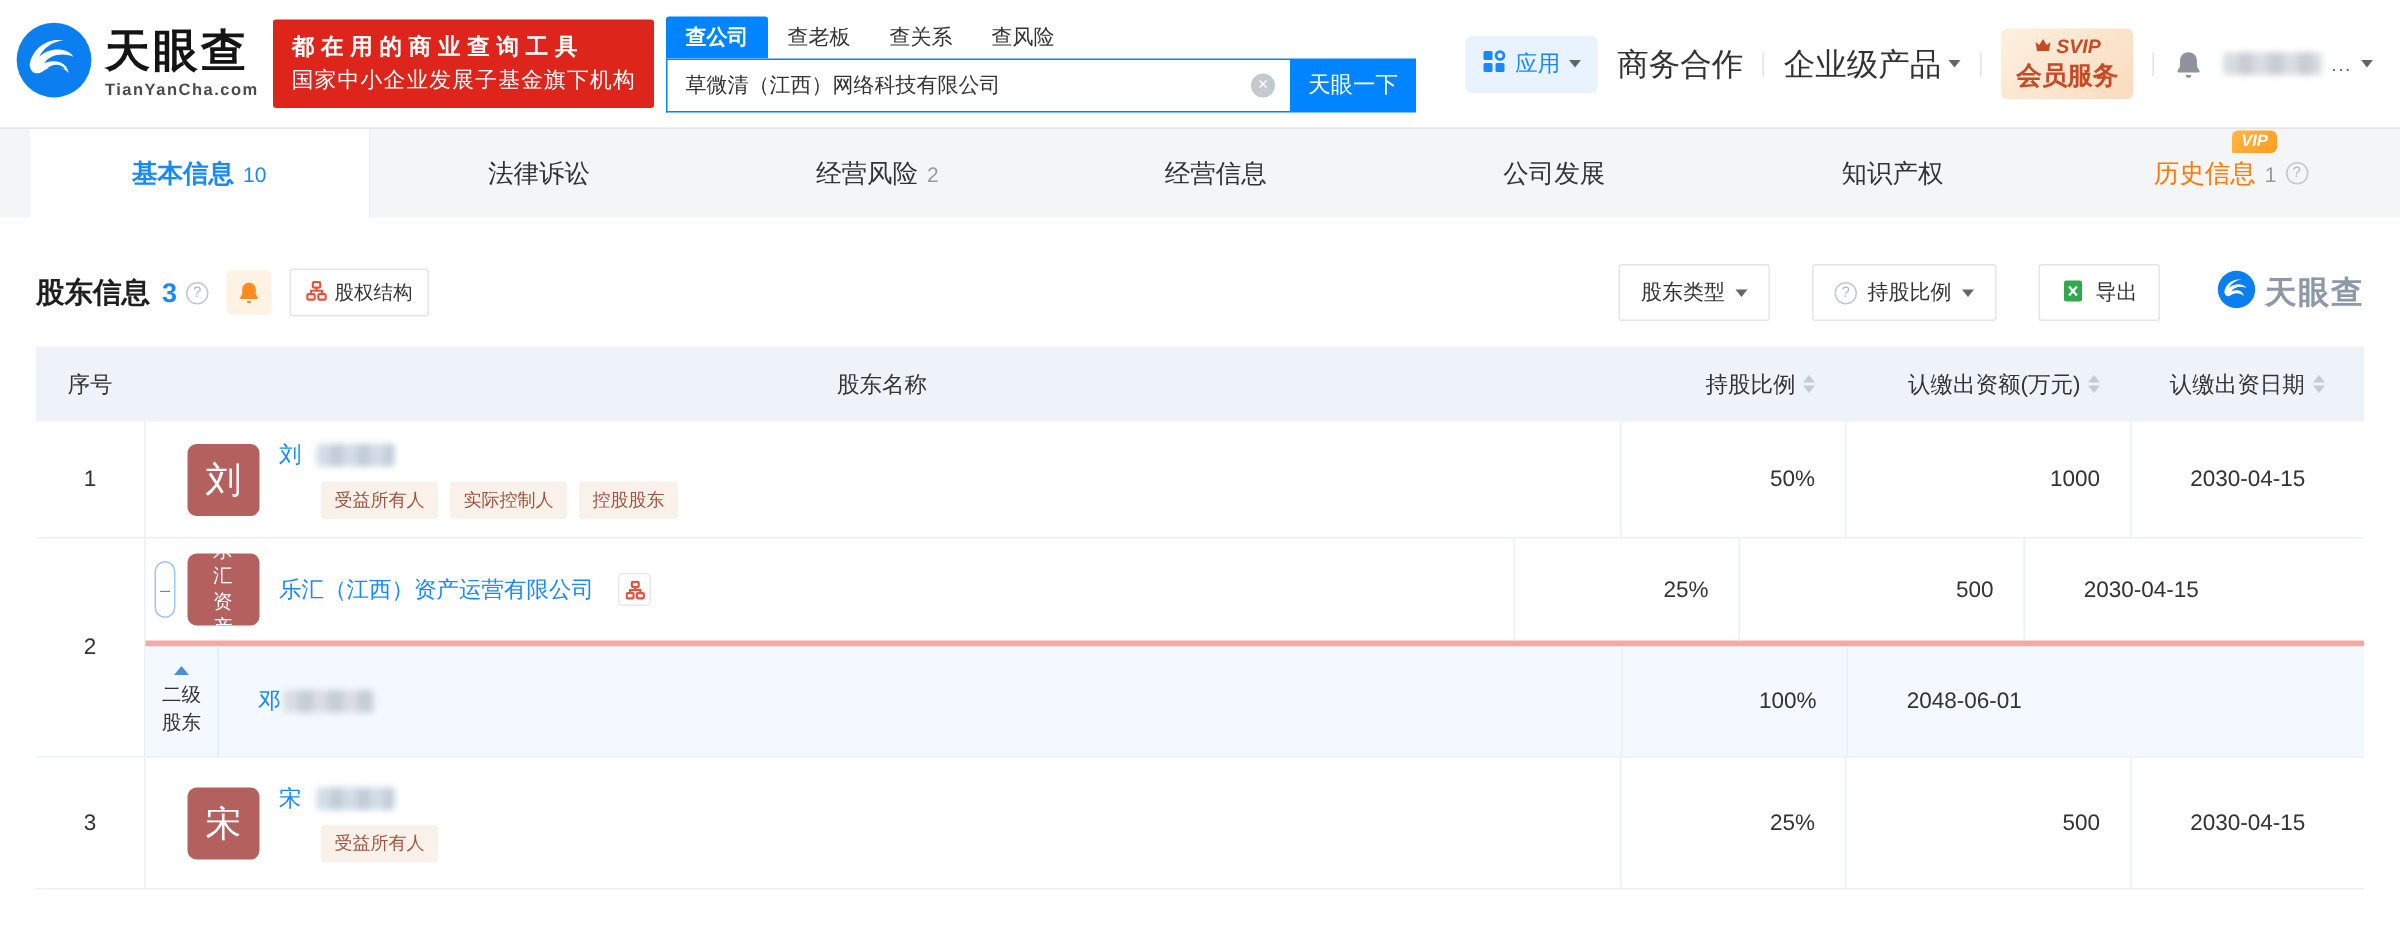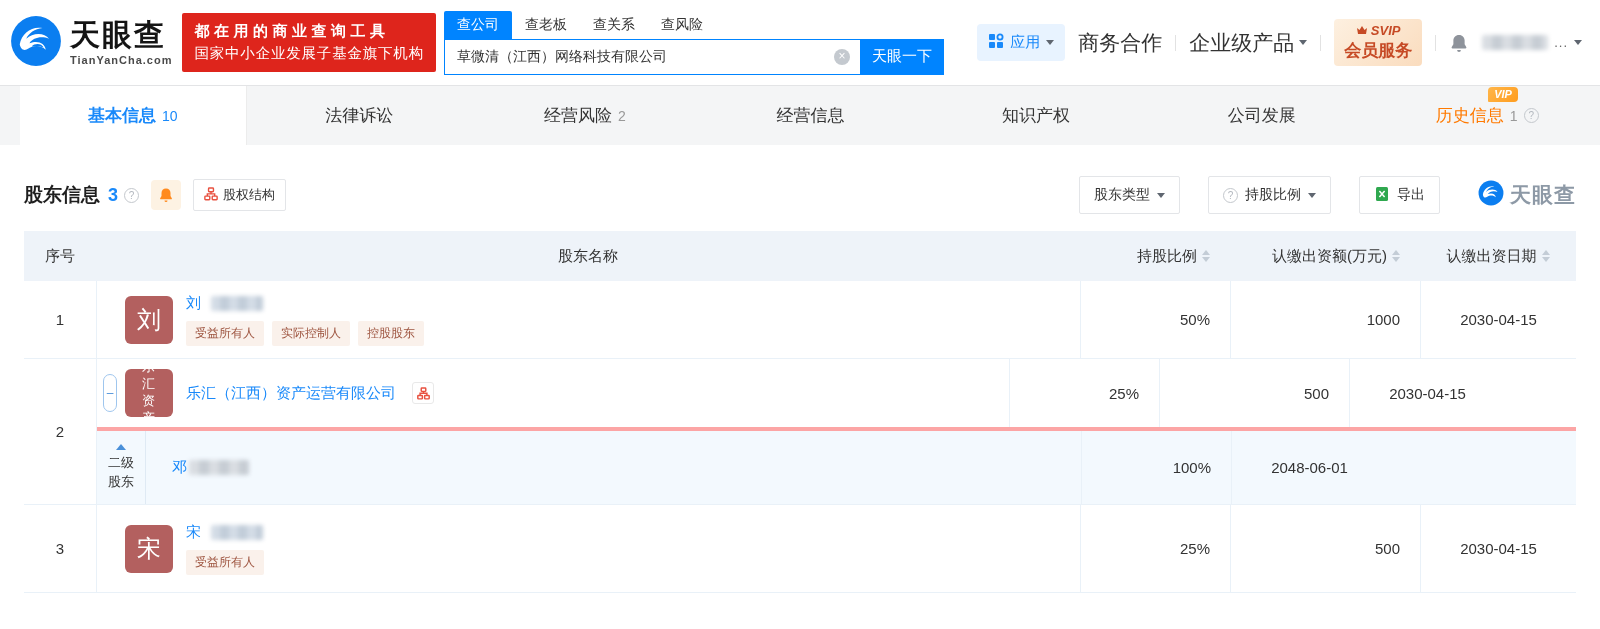--- a/index.html
+++ b/index.html
@@ -11,21 +11,21 @@
   .logo { display:flex; align-items:center; gap:8px; flex:0 0 auto; }
   .logo-txt .cn { font-size:30px; font-weight:bold; color:#141414; letter-spacing:2px; line-height:1; }
   .logo-txt .en { font-size:11px; font-weight:bold; color:#4a4a4a; letter-spacing:1px; margin-top:4px; }
   .banner { margin-left:10px; background:#de251c; color:#fff; padding:9px 12px; border-radius:2px; flex:0 0 auto; }
   .banner .l1 { font-size:15px; font-weight:bold; letter-spacing:4.5px; white-space:nowrap; }
   .banner .l2 { font-size:14.5px; letter-spacing:0.8px; white-space:nowrap; margin-top:3px; }
 
   .search { margin-left:8px; width:500px; flex:0 0 auto; }
   .search-tabs { display:flex; align-items:flex-end; font-size:14px; }
   .s-tab { padding:5px 13px; color:#333; cursor:pointer; }
-  .s-tab.active { background:#0084ff; color:#fff; border-radius:2px 2px 0 0; }
+  .s-tab.active { background:#0084ff; color:#fff; border-radius:2px 2px 0 0;font-weight:bold; }
   .search-row { display:flex; height:36px; }
   .search-input-wrap { position:relative; flex:1; }
   .search-input { width:100%; height:36px; border:1px solid #0084ff; border-right:none; padding:0 36px 0 12px; font-size:14px; color:#333; outline:none; font-family:inherit; }
   .clear-btn { position:absolute; right:10px; top:10px; width:16px; height:16px; border-radius:50%; background:#c4c9cf; color:#fff; font-size:12px; line-height:15px; text-align:center; cursor:pointer; }
   .clear-btn::before { content:"×"; }
   .search-btn { width:84px; background:#0084ff; color:#fff; border:none; font-size:15px; cursor:pointer; font-family:inherit; }
 
   .hnav { margin-left:auto; display:flex; align-items:center; gap:13px; }
   .app-btn { display:flex; align-items:center; gap:6px; background:#e8f3ff; color:#1989fa; padding:9px 11px; border-radius:4px; font-size:15px; cursor:pointer; }
   .caret { width:0; height:0; border-left:4px solid transparent; border-right:4px solid transparent; border-top:5px solid #5f6670; display:inline-block; }
@@ -82,21 +82,21 @@
   .vb { border-left:1px solid #e9f1f8; }
   .row-h1 { height:78px; }
   .row-h3 { height:88px; }
   .name-cell { width:984px; display:flex; align-items:center; padding-left:28px; justify-content:flex-start; }
   .avatar { width:48px; height:48px; border-radius:6px; background:#b3605f; color:#fff; display:flex; align-items:center; justify-content:center; font-size:24px; flex:0 0 auto; }
   .avatar .two-line { width:2em; font-size:13px; line-height:1.3; text-align:center; letter-spacing:1px; }
   .name-col { margin-left:13px; display:flex; flex-direction:column; justify-content:center; gap:8px; }
   .link { color:#1989fa; font-size:15px; text-decoration:none; cursor:pointer; }
   .name-line { display:flex; align-items:center; gap:8px; }
   .name-line .blur-block { width:52px; margin-left:2px; background:repeating-linear-gradient(90deg,#d3dce6 0 9px,#c2cdd9 9px 18px); }
-  .tags { display:flex; gap:8px; }
+  .tags { display:flex; gap:8px;margin-left:28px; }
   .tag { background:#faf1eb; color:#9e5540; font-size:12px; padding:4px 9px; border-radius:2px; }
 
   
   .row2-main { display:flex; flex-direction:column; width:1480px; border-left:1px solid #e9f1f8; }
   .row2-top { display:flex; height:72px; border-bottom:4px solid #fca5a5; }
   .row2-top .name-cell { padding-left:6px; gap:0; }
   .collapse-pill { width:14px; height:38px; border:1px solid #9fc6ee; border-radius:7px; color:#4a90d9; display:flex; align-items:center; justify-content:center; font-size:12px; margin-right:8px; cursor:pointer; background:#fff; }
   .collapse-pill::before { content:"–"; }
   .struct-icon-box { width:22px; height:22px; border:1px solid #e9e9e9; border-radius:3px; display:flex; align-items:center; justify-content:center; margin-left:8px; cursor:pointer; background:#fff; }
   .row2-sub { display:flex; height:73px; background:#f3f9fe; }
@@ -199,24 +199,24 @@
     <span>法律诉讼</span>
   </div>
   <div class="tab">
     <span>经营风险</span>
     <span class="cnt">2</span>
   </div>
   <div class="tab">
     <span>经营信息</span>
   </div>
   <div class="tab">
+    <span>公司发展</span>
+  </div>
+  <div class="tab">
     <span>知识产权</span>
-  </div>
-  <div class="tab">
-    <span>公司发展</span>
   </div>
   <div class="tab history">
     <span class="hist-label">
       <span>历史信息</span>
       <span class="vip-badge">VIP</span>
     </span>
     <span class="cnt">1</span>
     <span class="qmark"></span>
   </div>
 </div>

